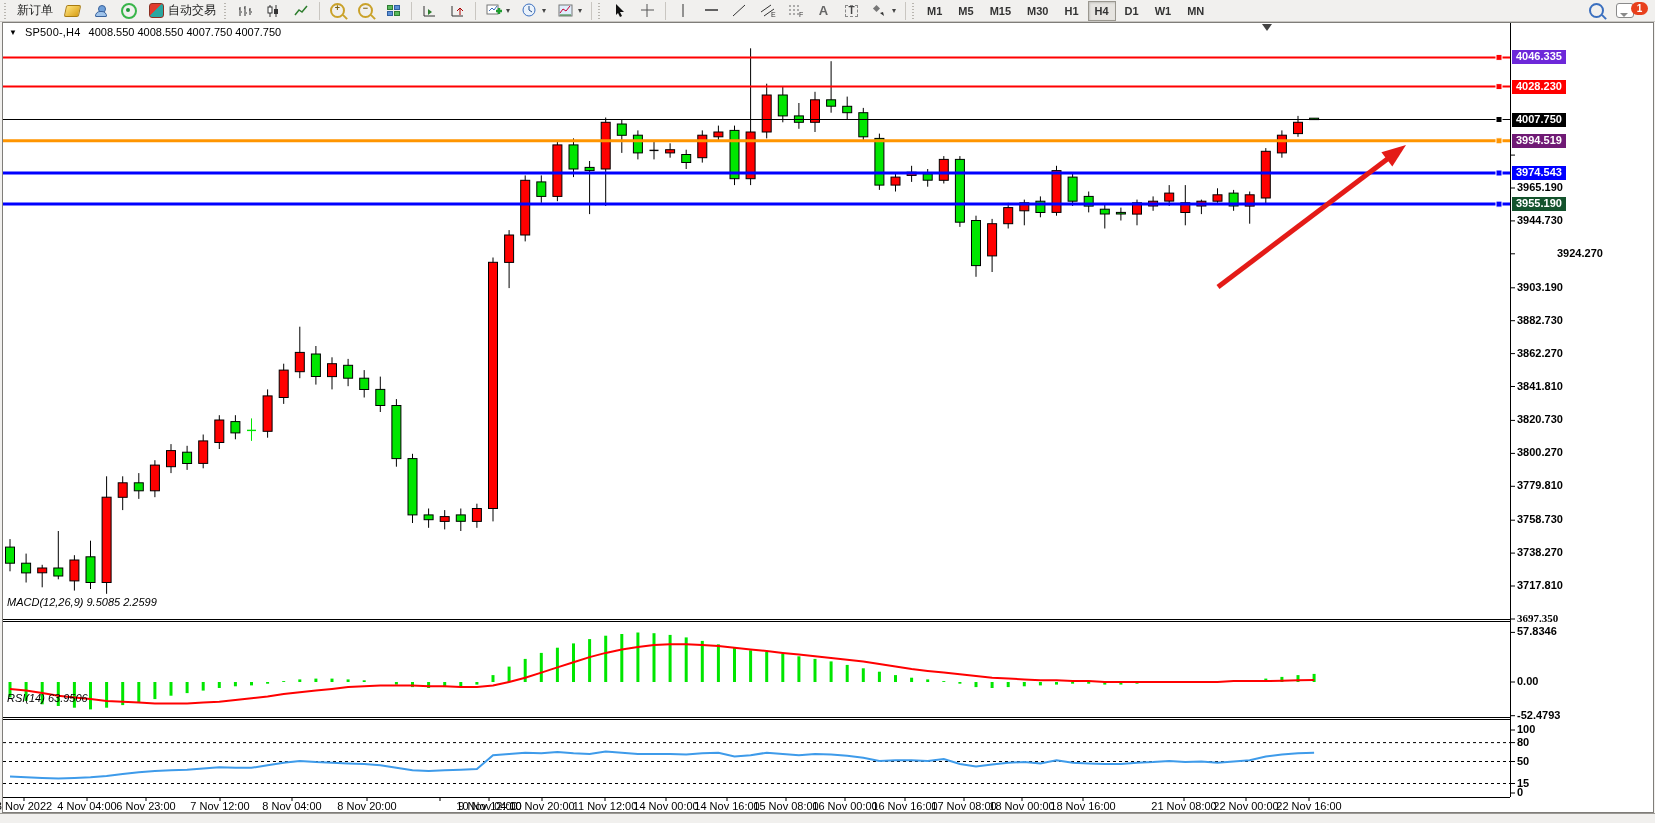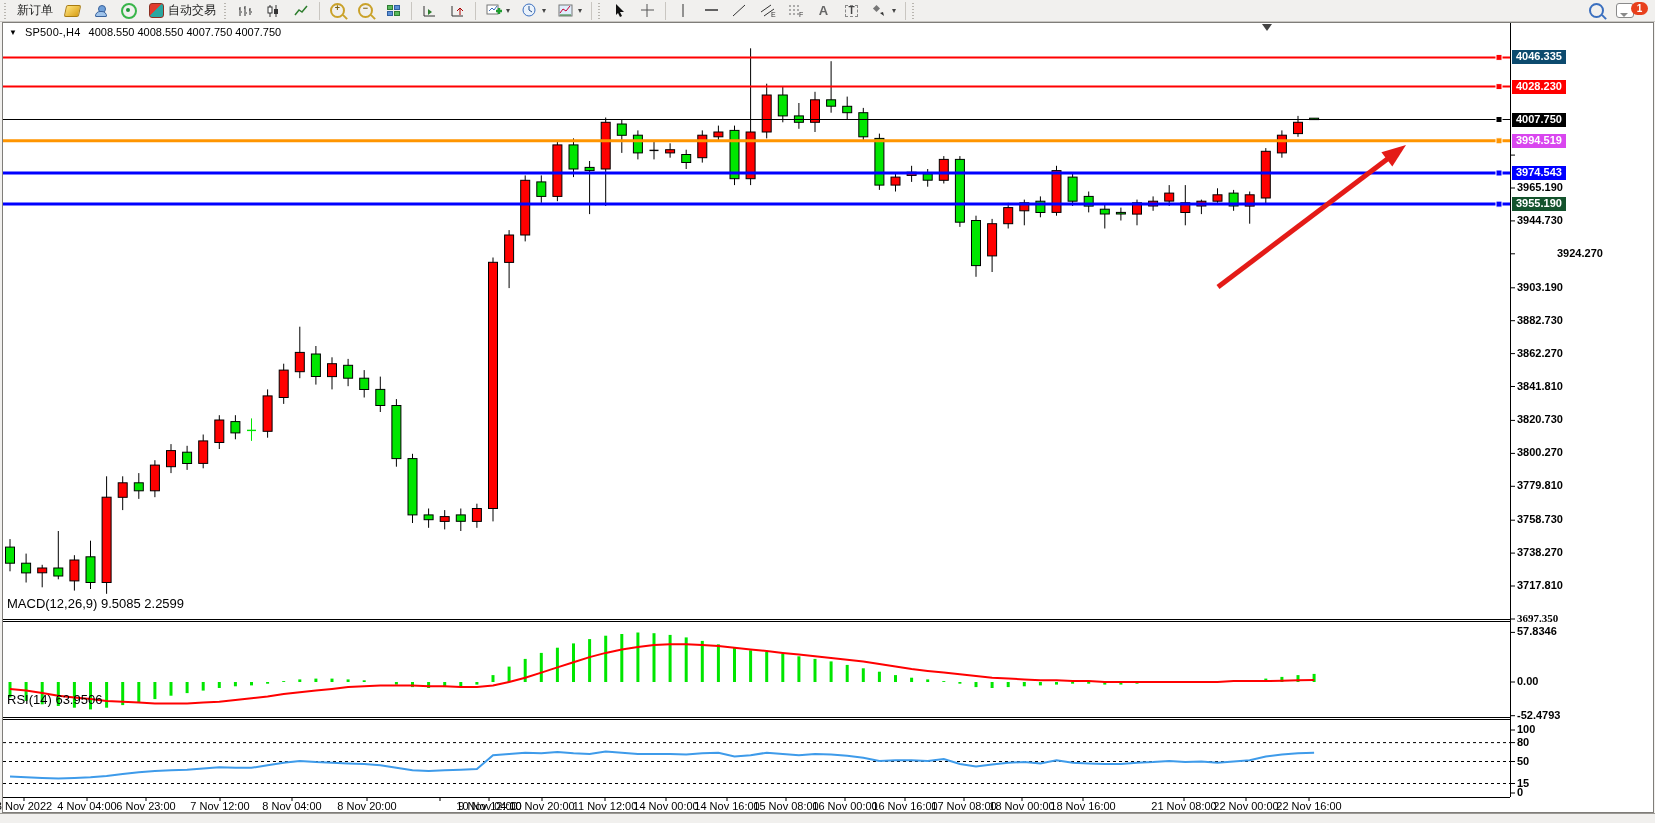--- a/index.html
+++ b/index.html
@@ -32,21 +32,21 @@
   .i-tile i{background:#5c8fd6;border:1px solid #2f5fa0;}
   .bubble{position:relative;width:16px;height:13px;background:#fff;border:1px solid #8a8a8a;border-radius:3px;}
   .bubble:after{content:"";position:absolute;left:3px;bottom:-4px;border:4px solid transparent;border-top-color:#8a8a8a;}
   .nbadge{position:absolute;top:1px;right:6px;min-width:13px;height:13px;border-radius:7px;background:#e8401c;color:#fff;font-size:10px;font-weight:bold;display:flex;align-items:center;justify-content:center;padding:0 2px;}
   
   .chart-client{position:absolute;left:2px;top:22px;width:1652px;height:791px;background:#fff;border:1px solid #7f7d79;box-sizing:border-box;}
   .statusbar{position:absolute;left:0;top:813px;width:1655px;height:10px;background:#f1f0ee;border-top:1px solid #9b9994;}
   #gfx{position:absolute;left:0;top:0;}
   .chart-title{position:absolute;left:9px;top:26px;font-size:11px;color:#000;display:flex;gap:8px;align-items:center;}
   .chart-title .tri{font-size:8px;}
-  .pane-label{position:absolute;font-size:13px;color:#000;}
+  .pane-label{position:absolute;font-size:11px;color:#000;font-style:italic;}
   .axis-label{position:absolute;left:1517px;font-size:11px;font-weight:bold;color:#000;white-space:nowrap;}
   .badge{position:absolute;left:1512px;font-size:11px;font-weight:bold;color:#fff;padding:0 4px 1px 4px;white-space:nowrap;line-height:13px;}
   .date-label{position:absolute;top:800px;transform:translateX(-50%);font-size:11px;color:#000;white-space:nowrap;}
 </style>
 </head>
 <body>
 
 <div id="app">
 
   <div class="tb">
@@ -237,20 +237,31 @@
         <span class="ico">
           <svg width="15" height="14">
             <rect x="2" y="2" width="5" height="5" transform="rotate(45 4.5 4.5)" fill="#777"></rect>
             <path d="M8 9l4 3-1-4z" fill="#333"></path>
           </svg>
         </span>
         <span class="dd">▾</span>
       </span>
     <span class="sep"></span>
       <span class="grip"></span>
+    <span id="tf-group" style="display:inline-flex;align-items:center;gap:2px;">
+        <span class="tf">M1</span>
+        <span class="tf">M5</span>
+        <span class="tf">M15</span>
+        <span class="tf">M30</span>
+        <span class="tf">H1</span>
+        <span class="tf active">H4</span>
+        <span class="tf">D1</span>
+        <span class="tf">W1</span>
+        <span class="tf">MN</span>
+      </span>
     <span class="spacer"></span>
     <span class="tbtn">
         <span class="ico">
           <span class="i-mag blue"></span>
         </span>
       </span>
     <span class="tbtn" style="position:relative;width:34px;">
       <span class="bubble"></span>
       <span class="nbadge">1</span>
     </span>
@@ -595,24 +606,24 @@
       <div class="axis-label" style="top:314px;">3882.730</div>
       <div class="axis-label" style="top:347px;">3862.270</div>
       <div class="axis-label" style="top:380px;">3841.810</div>
       <div class="axis-label" style="top:413px;">3820.730</div>
       <div class="axis-label" style="top:446px;">3800.270</div>
       <div class="axis-label" style="top:479px;">3779.810</div>
       <div class="axis-label" style="top:513px;">3758.730</div>
       <div class="axis-label" style="top:546px;">3738.270</div>
       <div class="axis-label" style="top:579px;text-align:center;">3717.810</div>
       <div class="axis-label" style="top:612px;font-family:Liberation Serif, serif;">3697.350</div>
-      <div class="badge" style="top:50px;background:#0c4a6e;">4046.335</div>
+      <div class="badge" style="top:50px;background:#6d28d9;">4046.335</div>
       <div class="badge" style="top:80px;background:#FF0000;">4028.230</div>
       <div class="badge" style="top:113px;background:#000000;">4007.750</div>
-      <div class="badge" style="top:134px;background:#d946ef;">3994.519</div>
+      <div class="badge" style="top:134px;background:#701a75;">3994.519</div>
       <div class="badge" style="top:166px;background:#0000FF;">3974.543</div>
       <div class="badge" style="top:197px;background:#14532d;">3955.190</div>
       <div class="axis-label" style="top:625px;">57.8346</div>
       <div class="axis-label" style="top:675px;">0.00</div>
       <div class="axis-label" style="top:709px;">-52.4793</div>
       <div class="axis-label" style="top:723px;">100</div>
       <div class="axis-label" style="top:736px;">80</div>
       <div class="axis-label" style="top:755px;">50</div>
       <div class="axis-label" style="top:777px;">15</div>
       <div class="axis-label" style="top:786px;">0</div>

